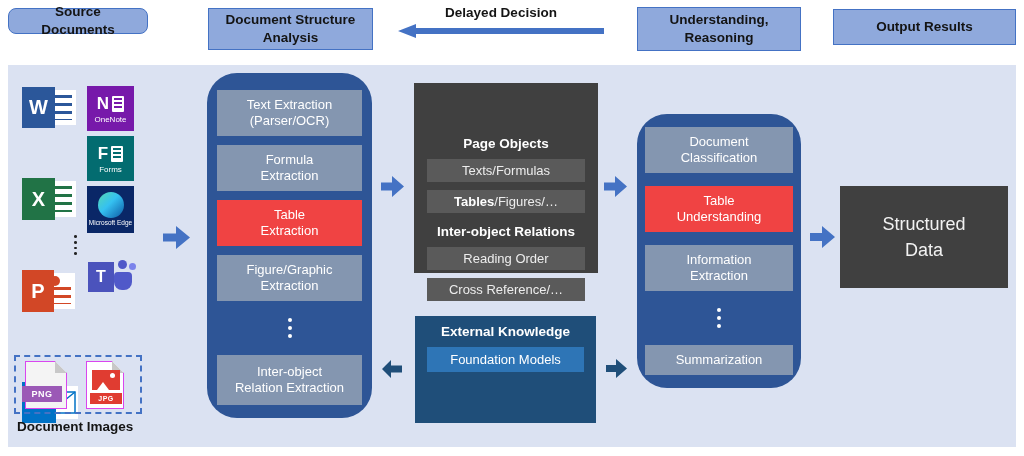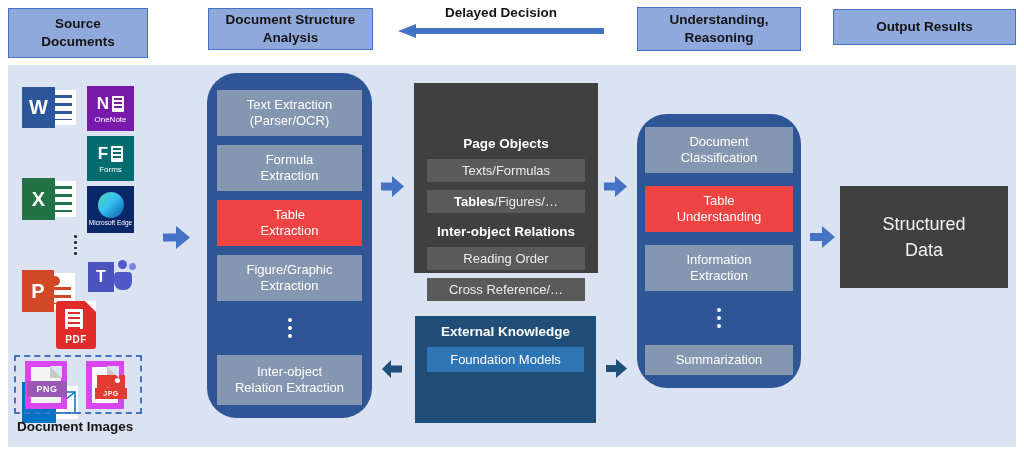--- a/index.html
+++ b/index.html
@@ -81,21 +81,21 @@
     background:linear-gradient(135deg,#57D7B2 0%, #35C1F1 45%, #0C59A4 100%); }
 
   .pdf-icon { position:absolute; width:40px; height:48px; background:#E02B2B; border-radius:3px;
     display:flex; flex-direction:column; align-items:center; justify-content:flex-end; padding-bottom:4px; }
   .pdf-icon::after { content:""; position:absolute; right:0; top:0; border-style:solid;
     border-width:0 11px 11px 0; border-color:transparent #fff transparent transparent; }
   .pdf-doc { position:absolute; top:8px; left:9px; width:18px; height:20px; background:#fff; border-radius:1px; }
   .pdf-doc i { display:block; height:2px; background:#E02B2B; margin:3px 3px 0 3px; }
   .pdf-label { color:#fff; font-weight:bold; font-size:10px; letter-spacing:.5px; }
 
-  .fpage { position:absolute; background:#F4F4F4; border:6px solid #d946ef; }
+  .fpage { position:absolute; background:#F4F4F4; border:1px solid #d946ef; }
   .fpage::after { content:""; position:absolute; right:-1px; top:-1px; border-style:solid;
     border-width:0 12px 12px 0; border-color:transparent #DBE2F2 transparent transparent; }
   .fpage::before { content:""; position:absolute; right:-1px; top:-1px; border-style:solid;
     border-width:12px 0 0 12px; border-color:transparent transparent transparent #C8C8C8; }
   .badge { position:absolute; color:#fff; font-weight:bold; font-size:9px;
     display:flex; align-items:center; justify-content:center; letter-spacing:.5px; }
   .jpg-art { position:absolute; left:5px; top:8px; width:28px; height:20px; background:#E03C31; overflow:hidden; }
   .jpg-art .sun { position:absolute; right:5px; top:3px; width:5px; height:5px; border-radius:50%; background:#fff; }
   .jpg-art .mnt { position:absolute; left:2px; bottom:-4px; border-style:solid; border-width:0 9px 12px 9px;
     border-color:transparent transparent #fff transparent; }
@@ -103,21 +103,21 @@
   .dashed-box { position:absolute; left:6px; top:290px; width:128px; height:59px; border:2px dashed #4472C4; }
   .caption { position:absolute; left:9px; top:354px; font-weight:bold; font-size:13.5px; color:#141414; }
 
   .envelope { position:absolute; right:2px; top:9px; }
 </style>
 </head>
 <body>
 
 <div class="stage">
 
-  <div class="hbox pl" style="left:8px; top:8px; width:140px; height:50px;">Source
+  <div class="hbox pl" style="left:8px; top:8px; width:140px; height:26px;border-radius:8px;">Source
 Documents</div>
 
   <div class="hbox pl" style="left:208px; top:8px; width:165px; height:42px;">Document Structure
 Analysis</div>
 
   <div class="delayed">
     <div class="dd-label">Delayed Decision</div>
     <svg width="206" height="14" viewBox="0 0 206 14">
       <path d="M206 4 H18 V0 L0 7 L18 14 V10 H206 Z" fill="#4472C4"></path>
     </svg>
@@ -197,29 +197,20 @@
       <div class="tile-part" style="width:34px; height:41px; background:#0072C6; font-size:20px;">O</div>
     </div>
 
     <div class="appicon" style="left:80px; top:195px; width:48px; height:36px;">
       <div style="position:absolute; left:0; top:2px; width:26px; height:30px; background:#4B53BC; display:flex; align-items:center; justify-content:center; color:#fff; font-weight:bold; font-size:16px;">T</div>
       <div style="position:absolute; right:9px; top:0; width:9px; height:9px; border-radius:50%; background:#5059C9;"></div>
       <div style="position:absolute; right:0; top:3px; width:7px; height:7px; border-radius:50%; background:#7B83EB;"></div>
       <div style="position:absolute; right:4px; top:12px; width:18px; height:18px; border-radius:4px 4px 8px 8px; background:#5059C9;"></div>
     </div>
 
-    <div class="pdf-icon" style="left:48px; top:236px;">
-      <div class="pdf-doc">
-          <i></i>
-          <i></i>
-          <i></i>
-          <i></i>
-        </div>
-      <div class="pdf-label">PDF</div>
-    </div>
 
     <div class="dashed-box"></div>
 
     <div class="fpage" style="left:17px; top:296px; width:42px; height:48px;">
       <div class="badge" style="left:-4px; bottom:6px; width:40px; height:16px; background:#9B59B6;">PNG</div>
     </div>
 
     <div class="fpage" style="left:78px; top:296px; width:38px; height:48px; background:#ffffff;">
       <div class="jpg-art">
           <span class="sun"></span>

